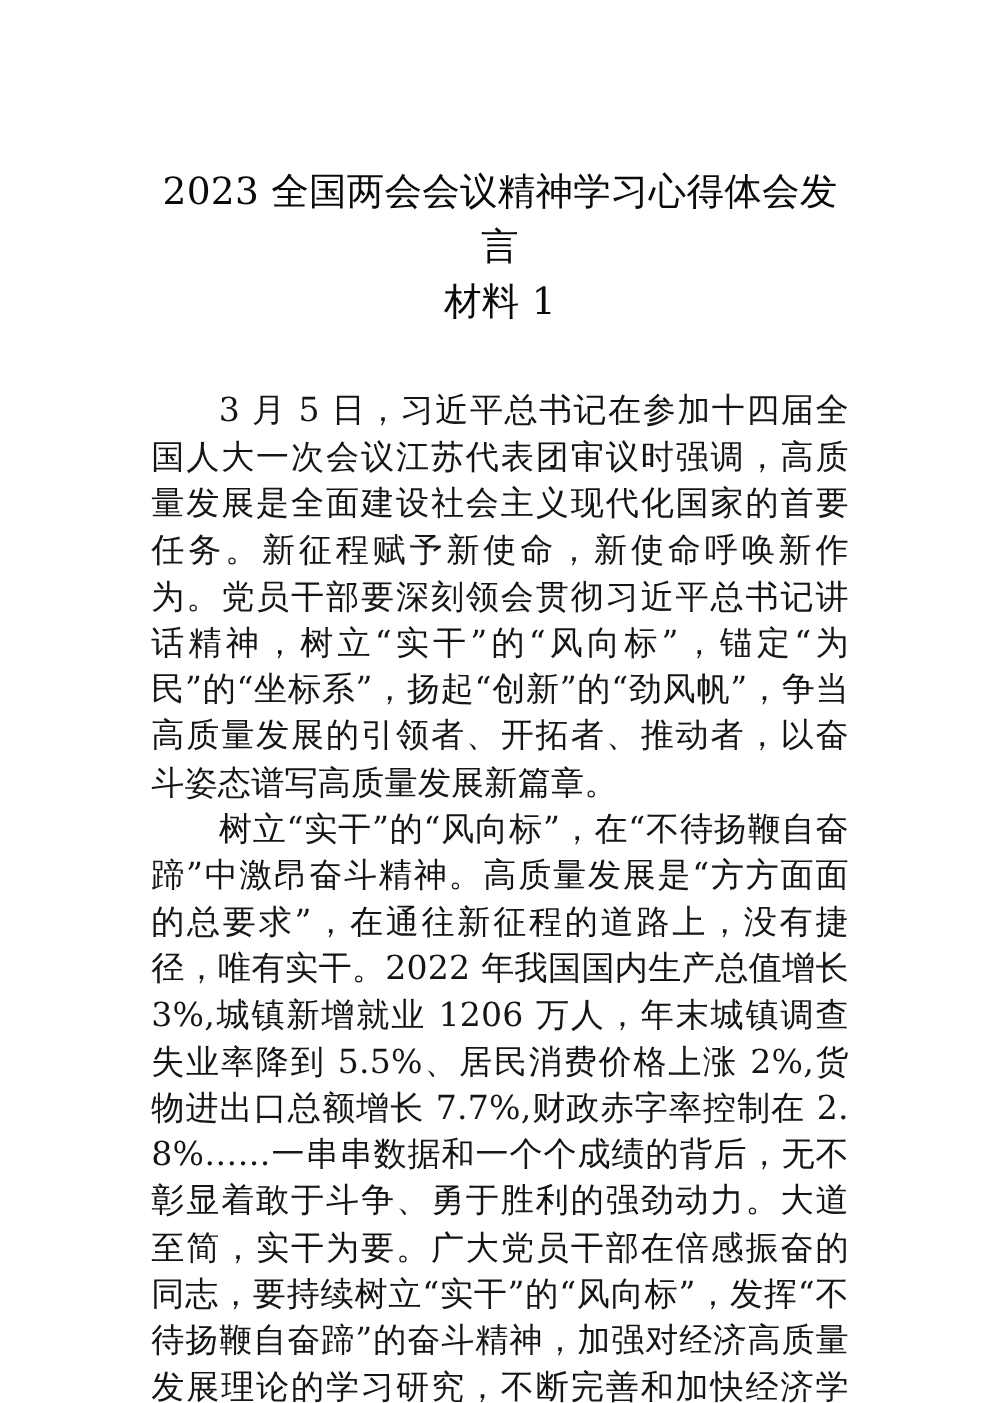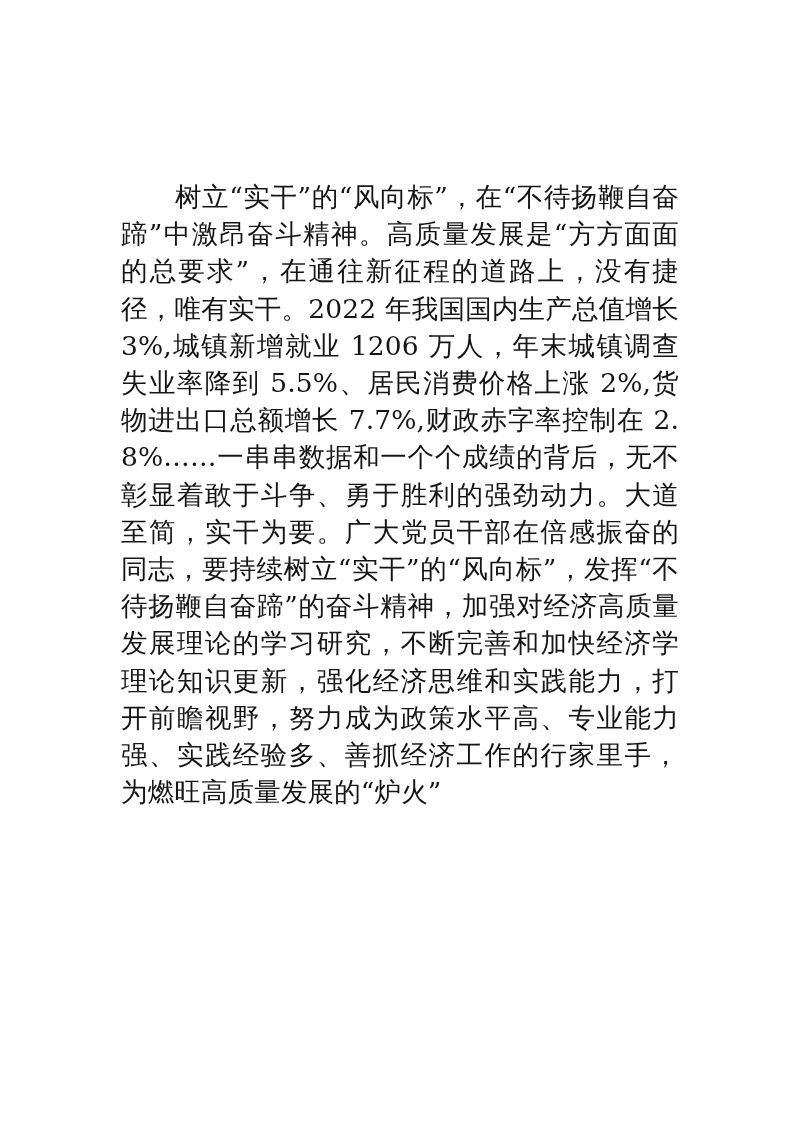--- a/index.html
+++ b/index.html
@@ -70,20 +70,25 @@
     margin-top: 0px;
   }
 </style>
 </head>
 <body>
 
 <div class="page">
 
   <div class="content">
 
+    <h1 class="doc-title">
+      <span>2023 全国两会会议精神学习心得体会发言</span><br>
+      <span>材料 1</span>
+    </h1>
 
     <div class="body-block">
+      <p class="para">3 月 5 日，习近平总书记在参加十四届全国人大一次会议江苏代表团审议时强调，高质量发展是全面建设社会主义现代化国家的首要任务。新征程赋予新使命，新使命呼唤新作为。党员干部要深刻领会贯彻习近平总书记讲话精神，树立“实干”的“风向标”，锚定“为民”的“坐标系”，扬起“创新”的“劲风帆”，争当高质量发展的引领者、开拓者、推动者，以奋斗姿态谱写高质量发展新篇章。</p>
       <p class="para">树立“实干”的“风向标”，在“不待扬鞭自奋蹄”中激昂奋斗精神。高质量发展是“方方面面的总要求”，在通往新征程的道路上，没有捷径，唯有实干。2022 年我国国内生产总值增长 3%,城镇新增就业 1206 万人，年末城镇调查失业率降到 5.5%、居民消费价格上涨 2%,货物进出口总额增长 7.7%,财政赤字率控制在 2.8%……一串串数据和一个个成绩的背后，无不彰显着敢于斗争、勇于胜利的强劲动力。大道至简，实干为要。广大党员干部在倍感振奋的同志，要持续树立“实干”的“风向标”，发挥“不待扬鞭自奋蹄”的奋斗精神，加强对经济高质量发展理论的学习研究，不断完善和加快经济学理论知识更新，强化经济思维和实践能力，打开前瞻视野，努力成为政策水平高、专业能力强、实践经验多、善抓经济工作的行家里手，为燃旺高质量发展的“炉火”</p>
     </div>
 
   </div>
 
 </div>
 
 </body></html>

